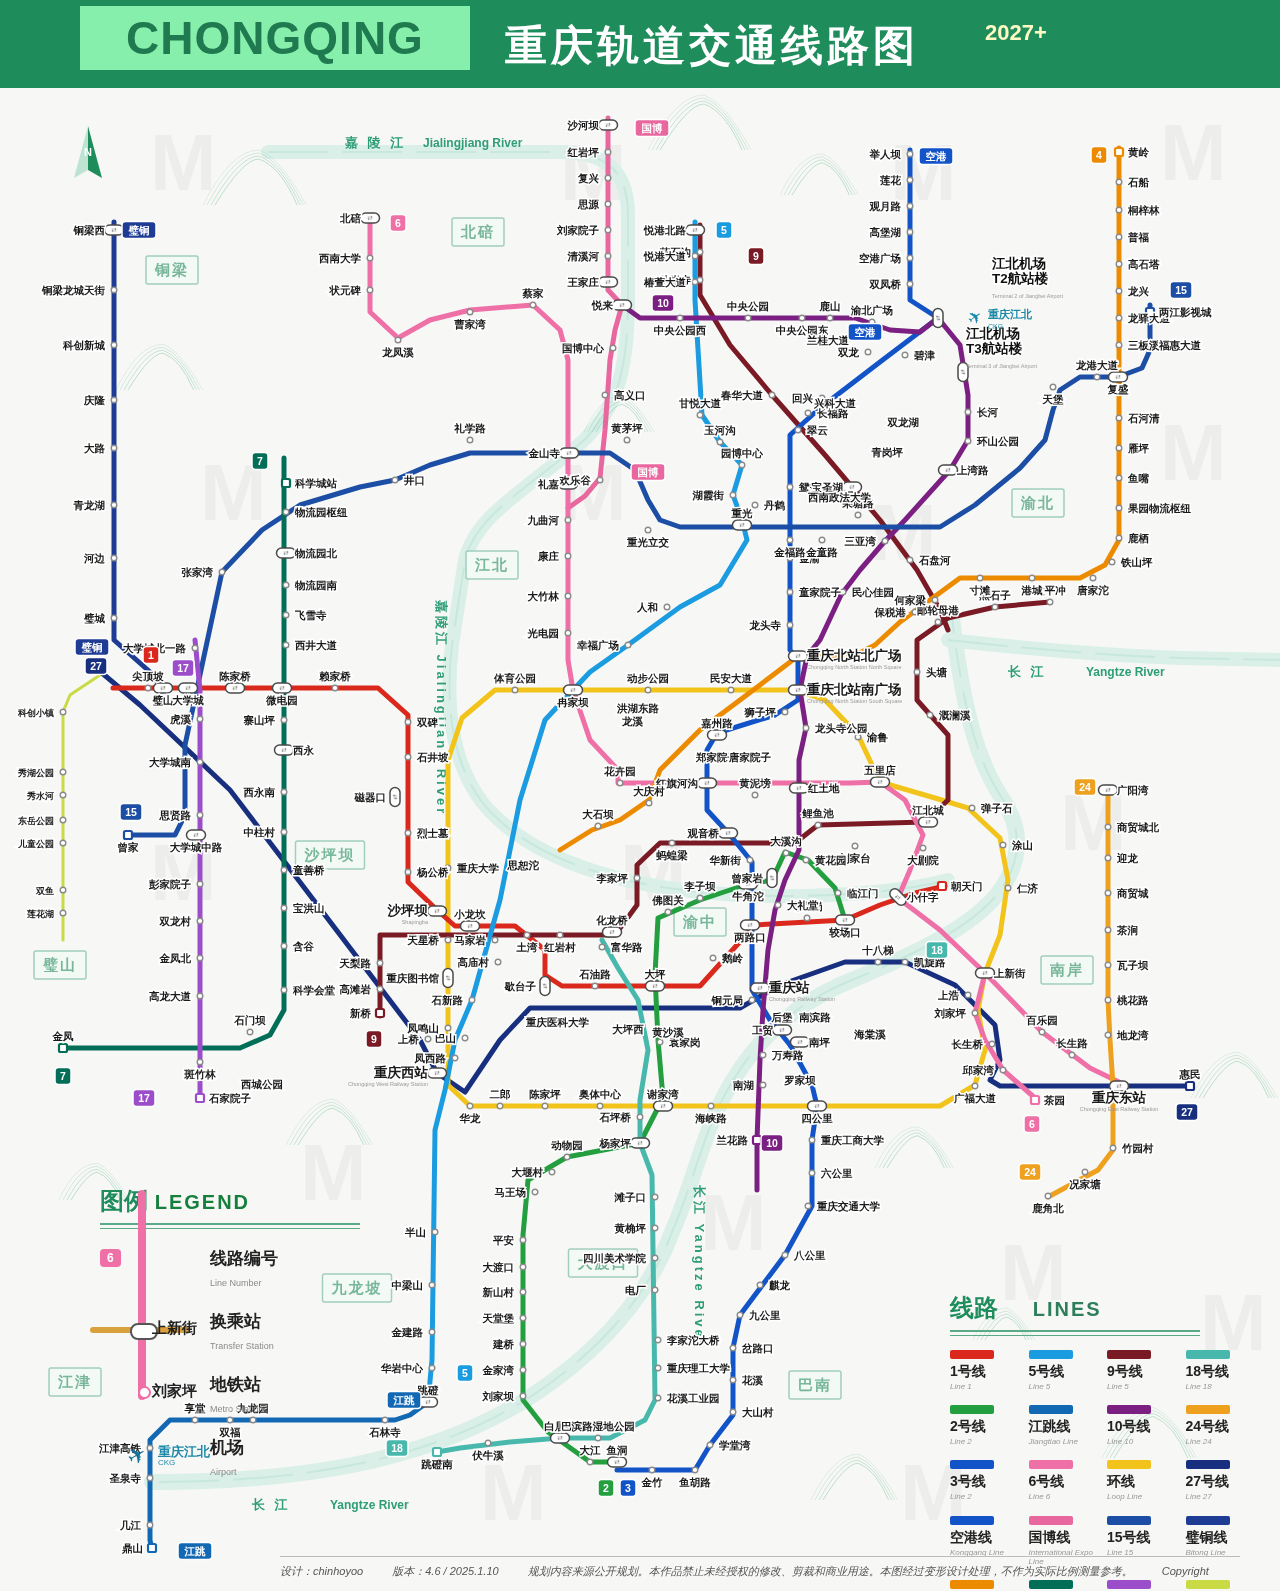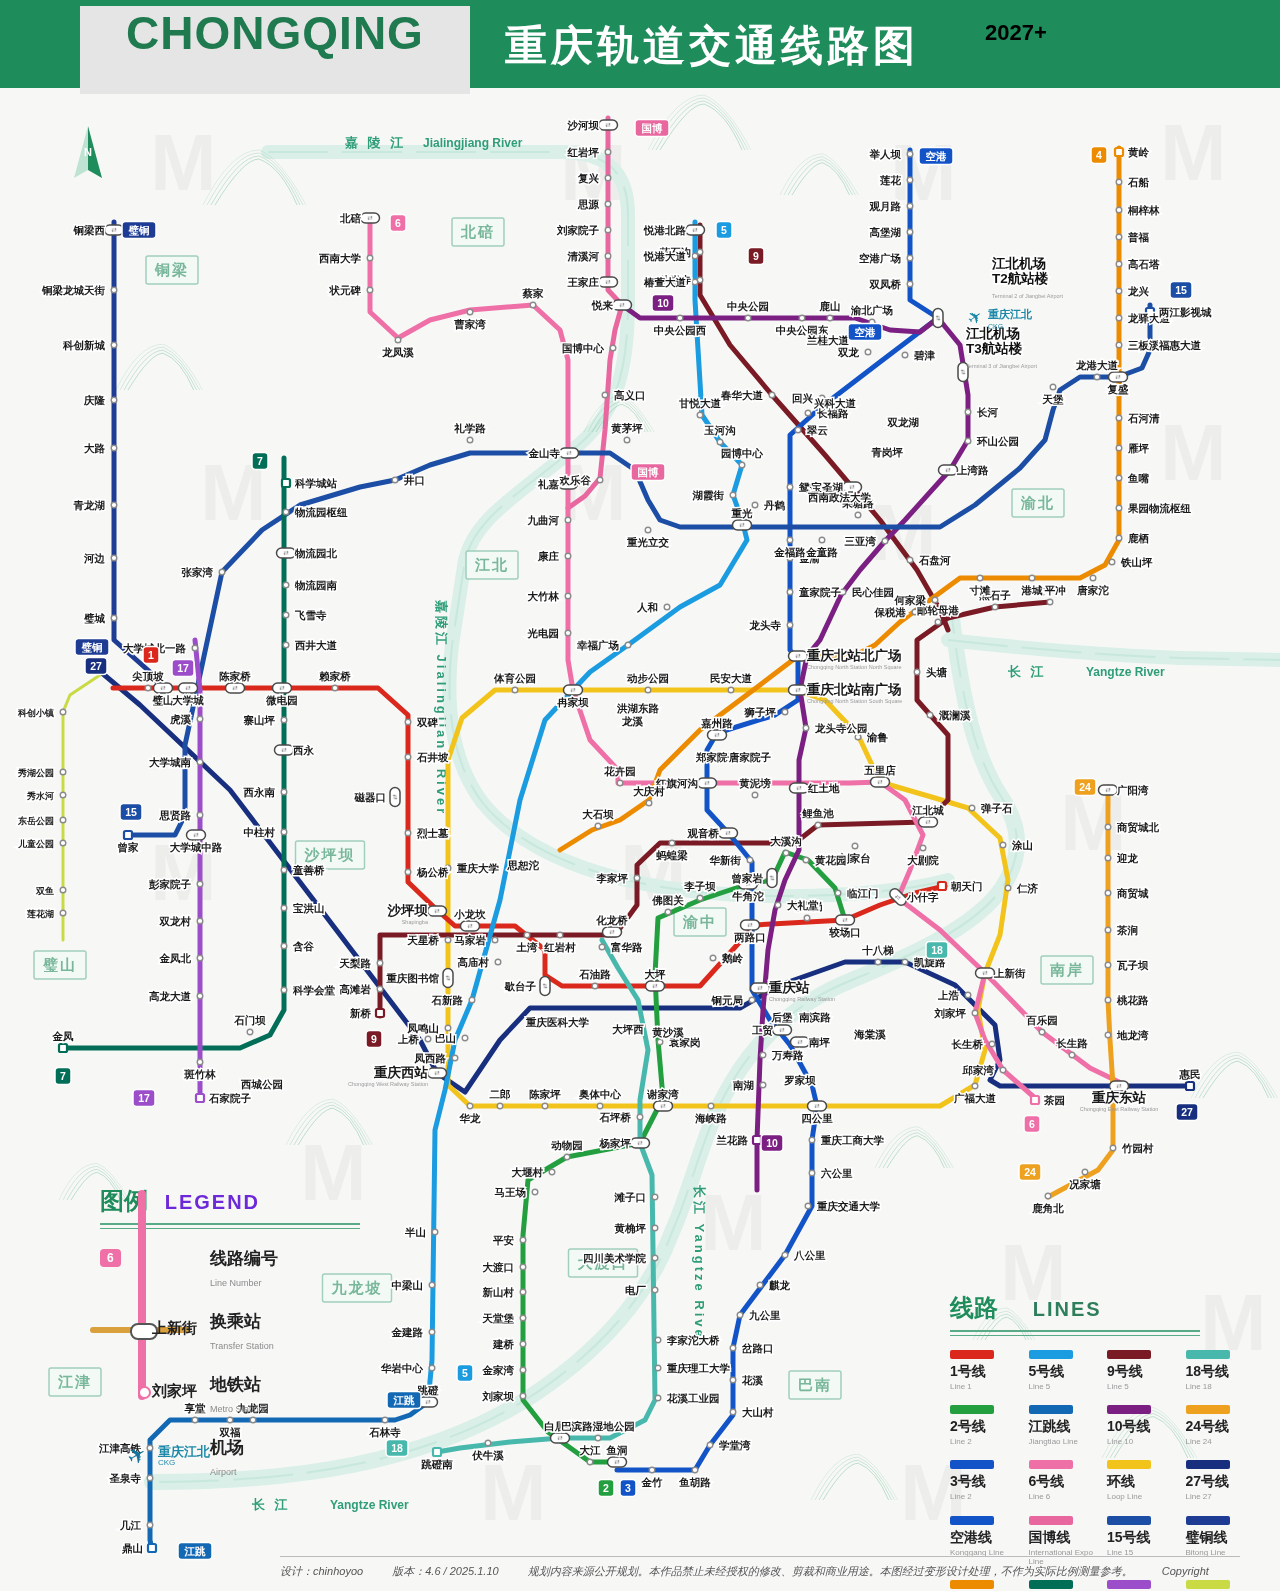--- a/index.html
+++ b/index.html
@@ -1,30 +1,30 @@
 <!DOCTYPE html>
 <html><head>
 <meta charset="utf-8">
 <style>
   html,body{margin:0;padding:0;background:#eef0ee;}
   #page{position:relative;width:1280px;height:1591px;background:#f7f8f6;overflow:hidden;
         font-family:"Liberation Sans","DejaVu Sans",sans-serif;}
   
   #header{position:absolute;left:0;top:0;width:1280px;height:88px;background:#1f8c5c;}
-  #header .white-plate{position:absolute;left:80px;top:6px;width:390px;height:88px;background:#e5e5e5;
-       display:flex;justify-content:center;}
+  #header .white-plate{position:absolute;left:80px;top:6px;width:390px;height:64px;background:#86efac;
+       display:flex;align-items:center;justify-content:center;}
   #header .cq{font-size:46px;font-weight:bold;color:#1f7a50;letter-spacing:1px;}
   #header .zh{position:absolute;left:505px;top:18px;font-size:42px;font-weight:bold;color:#ffffff;letter-spacing:4px;}
-  #header .yr{position:absolute;left:985px;top:20px;font-size:22px;font-weight:bold;color:#000000;}
+  #header .yr{position:absolute;left:985px;top:20px;font-size:22px;font-weight:bold;color:#fef9c3;}
   
   #map{position:absolute;left:0;top:0;}
   
   #legend{position:absolute;left:100px;top:1185px;width:300px;}
   #legend .ttl{font-size:24px;font-weight:bold;color:#1f8c5c;}
-  #legend .ttl .en{font-size:20px;color:#6d28d9;margin-left:10px;letter-spacing:2px;}
+  #legend .ttl .en{font-size:20px;color:#15803d;letter-spacing:2px;}
   #legend .rule{border-top:2px solid #58ab86;border-bottom:1px solid #58ab86;height:3px;margin:6px 0 18px 0;width:260px;}
   .lg-row{display:flex;align-items:center;margin-bottom:22px;}
   .lg-icon{width:110px;position:relative;height:40px;}
   .lg-text .zh{font-size:17px;font-weight:bold;color:#222;}
   .lg-text .en{font-size:9px;color:#8a8a8a;margin-top:8px;}
   .lg-badge{display:inline-block;background:#EF6FA7;color:#fff;font-size:12px;font-weight:bold;
      padding:2px 7px;border-radius:4px;}
   .lg-line{position:absolute;left:38px;top:-58px;width:8px;height:210px;background:#EF6FA7;border-radius:4px;}
   .lg-sample{font-size:15px;font-weight:bold;color:#222;position:absolute;left:52px;top:8px;white-space:nowrap;}
   .lg-oval{position:absolute;left:30px;top:12px;width:24px;height:13px;background:#fff;border:2px solid #555;border-radius:8px;}
@@ -34,21 +34,21 @@
   .lg-ckg .z{font-size:13px;font-weight:bold;color:#1e88a8;} .lg-ckg .c{font-size:8px;color:#1e88a8;}
   .lg-ckg{position:absolute;left:58px;top:8px;line-height:1.1;}
   
   #lines-panel{position:absolute;left:950px;top:1292px;width:300px;}
   #lines-panel .ttl{font-size:24px;font-weight:bold;color:#1f8c5c;}
   #lines-panel .ttl .en{font-size:20px;color:#2e7d5b;margin-left:28px;letter-spacing:2px;}
   #lines-panel .rule{border-top:2px solid #58ab86;border-bottom:1px solid #58ab86;height:3px;margin:6px 0 14px 0;width:250px;}
   #lines-grid{display:grid;grid-template-columns:repeat(4,1fr);column-gap:14px;row-gap:14px;}
   .ln-chip{width:44px;height:9px;border-radius:2px;margin-bottom:4px;}
   .ln-zh{font-size:14px;font-weight:bold;color:#222;white-space:nowrap;}
-  .ln-en{font-size:8px;color:#999;margin-top:1px;line-height:1.15;}
+  .ln-en{font-size:8px;color:#999;margin-top:1px;line-height:1.15;font-style:italic;}
   
   #footer{position:absolute;left:280px;top:1564px;width:1000px;font-size:11px;color:#555;white-space:nowrap;font-style:italic;}
   #footer .sep{display:inline-block;width:26px;}
   #footer-rule{position:absolute;left:280px;top:1556px;width:960px;border-top:1px solid #bbb;}
 </style>
 </head>
 <body>
 <div id="page">
 
 <svg id="map" width="1280" height="1591" viewBox="0 0 1280 1591">

